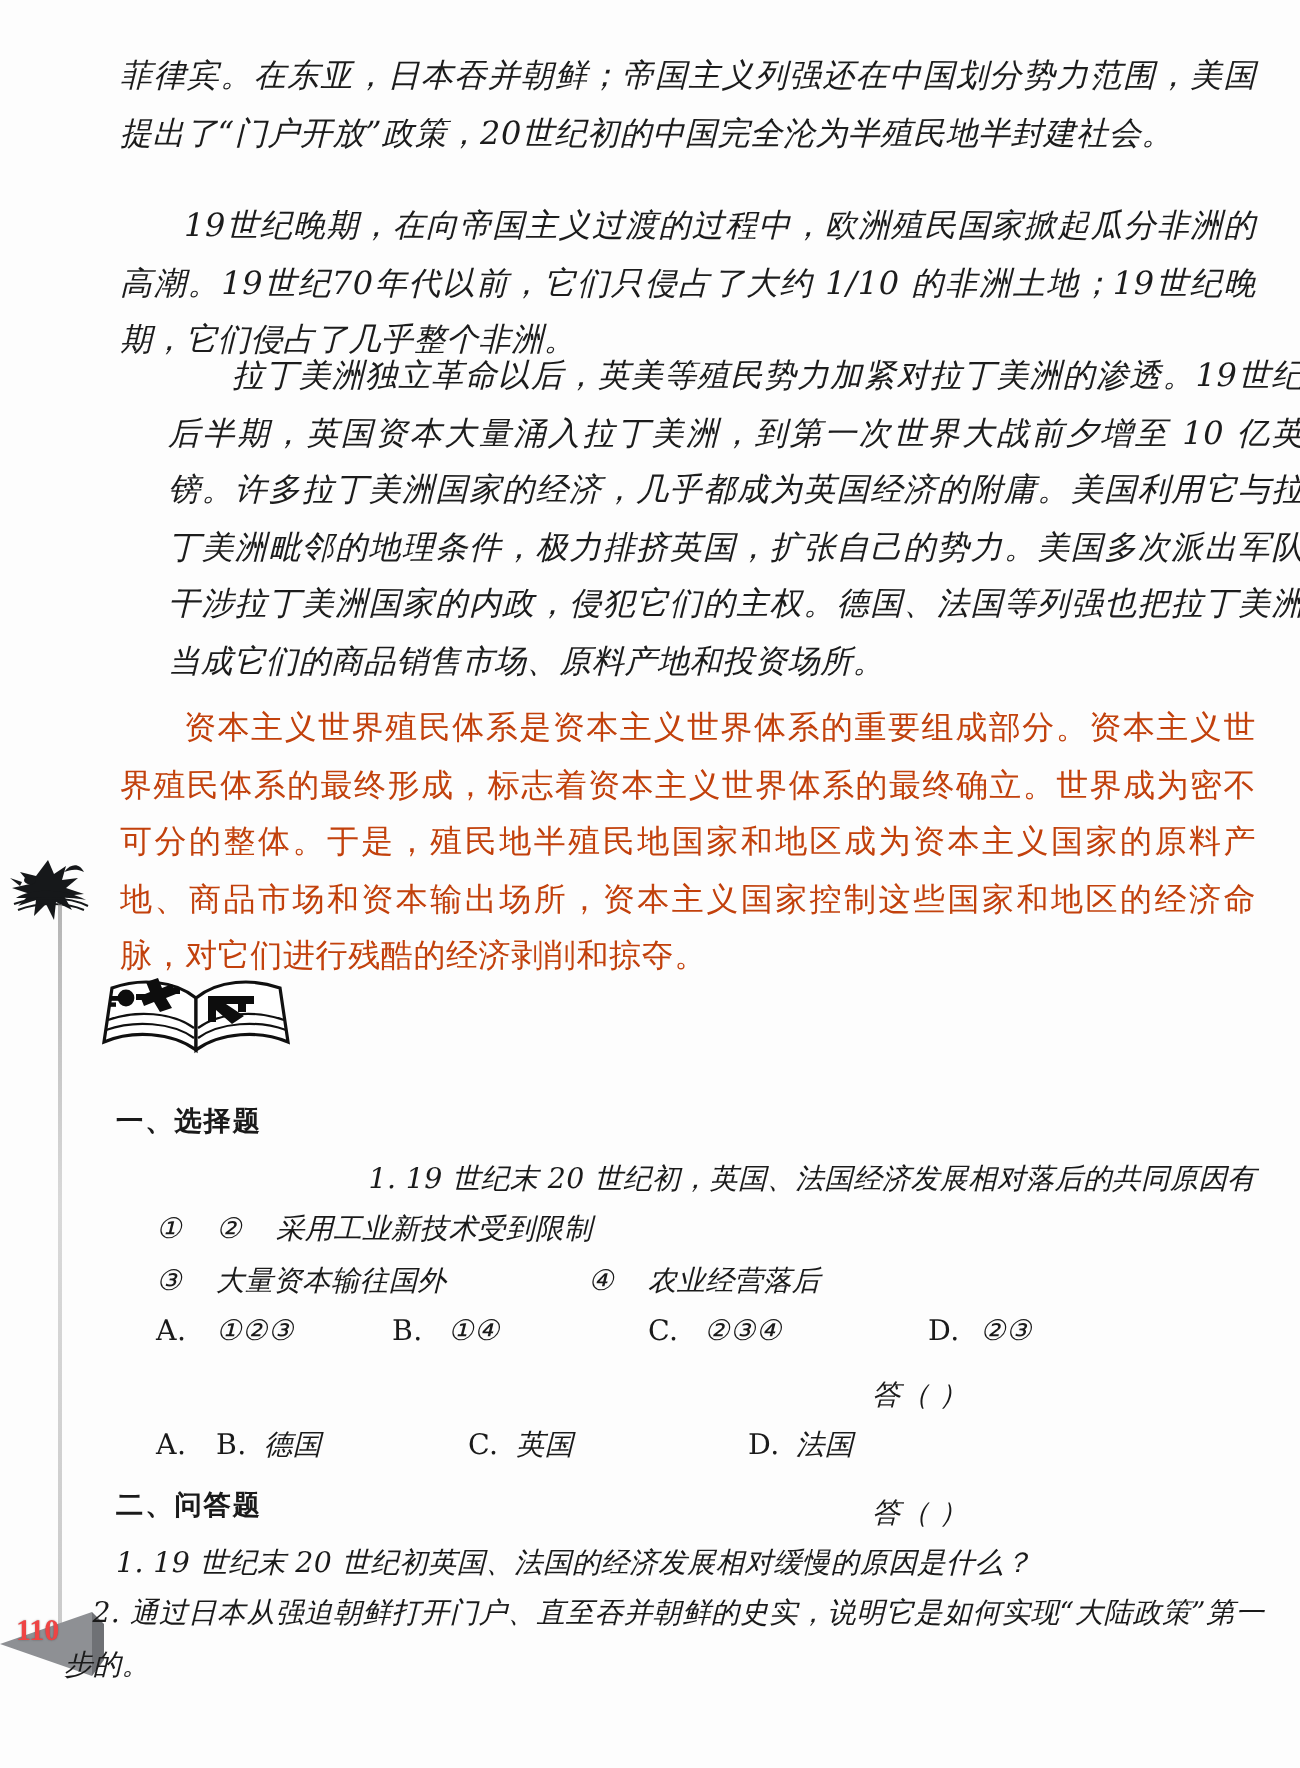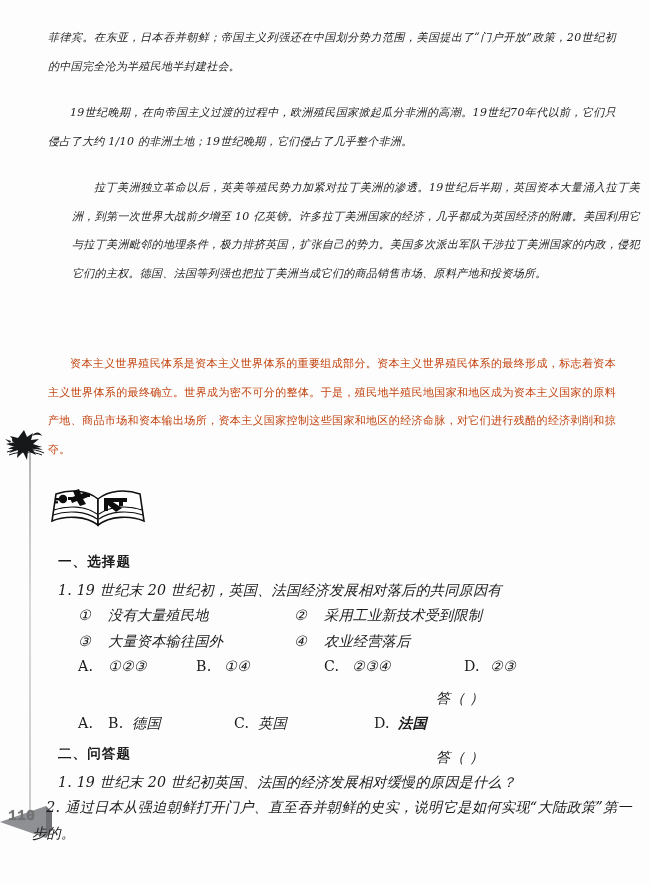--- a/index.html
+++ b/index.html
@@ -47,35 +47,35 @@
     position: absolute;
     left: 0px;
     top: 800px;
     width: 96px;
     height: 42px;
   }
   .page-number {
     position: absolute;
     left: 8px;
     top: 8px;
-    font-family: Liberation Mono, monospace;
+    font-family: Liberation Serif, serif;
     font-size: 15px;
     font-weight: bold;
-    color: #737373;
+    color: #ef4444;
     letter-spacing: 0px;
     z-index: 3;
     text-shadow: 0 0 1px rgba(0,0,0,0.35);
   }
 
   
   .body-block {
     position: absolute;
-    left: 48px;
+    left: 60px;
     width: 568px;
-    font-size: 11px;
+    font-size: 16px;
     line-height: 28.5px;
     text-align: justify;
     text-justify: inter-ideograph;
     letter-spacing: 0.3px;
   }
   .kai {
     font-family: "DejaVu Serif", "Liberation Serif", serif;
     font-style: italic;
     color: #1c1c1c;
   }
@@ -205,25 +205,24 @@
       <g fill="#0d0d0d">
         <path d="M61 17 L81 17 L81 21 L67 21 L76 27 L70 31 L62 24 L62 30 L58 30 L58 17 Z"></path>
         <rect x="73" y="21" width="4" height="4"></rect>
       </g>
     </svg>
   </div>
 
   <div class="ex-block" style="top:549px;">
     <div class="sec-head">一、选择题</div>
 
-    <div class="q-line" style="margin-top:3px;">1. 19 世纪末 20 世纪初，英国、法国经济发展相对落后的共同原因有</div>
+    <div class="q-line" style="margin-top:3px;text-align:right;">1. 19 世纪末 20 世纪初，英国、法国经济发展相对落后的共同原因有</div>
 
     <div class="opt-row">
       <span style="width:30px;">①</span>
-      <span style="width:186px;">没有大量殖民地</span>
       <span style="width:30px;">②</span>
       <span>采用工业新技术受到限制</span>
     </div>
 
     <div class="opt-row">
       <span style="width:30px;">③</span>
       <span style="width:186px;">大量资本输往国外</span>
       <span style="width:30px;">④</span>
       <span>农业经营落后</span>
     </div>
@@ -242,21 +241,21 @@
     <div class="ans-line" style="margin-top:6px;">答（      ）</div>
 
 
     <div class="choice-row" style="font-style:normal;">
       <span style="width:30px;">A.</span>
       <span style="width:24px;">B.</span>
       <span style="width:102px;font-style:italic;">德国</span>
       <span style="width:24px;">C.</span>
       <span style="width:116px;font-style:italic;">英国</span>
       <span style="width:24px;">D.</span>
-      <span style="font-style:italic;font-weight:bold;">法国</span>
+      <span style="font-style:italic;">法国</span>
     </div>
 
     <div class="ans-line" style="margin-top:8px;">答（      ）</div>
   </div>
 
   <div class="ex-block" style="top:741px;">
     <div class="sec-head">二、问答题</div>
     <div class="q-line" style="margin-top:3px;">1. 19 世纪末 20 世纪初英国、法国的经济发展相对缓慢的原因是什么？</div>
     <div class="wrapline" style="text-indent:1em;margin-left:-26px;width:600px;text-align:justify;">2. 通过日本从强迫朝鲜打开门户、直至吞并朝鲜的史实，说明它是如何实现“大陆政策”第一步的。</div>
   </div>

